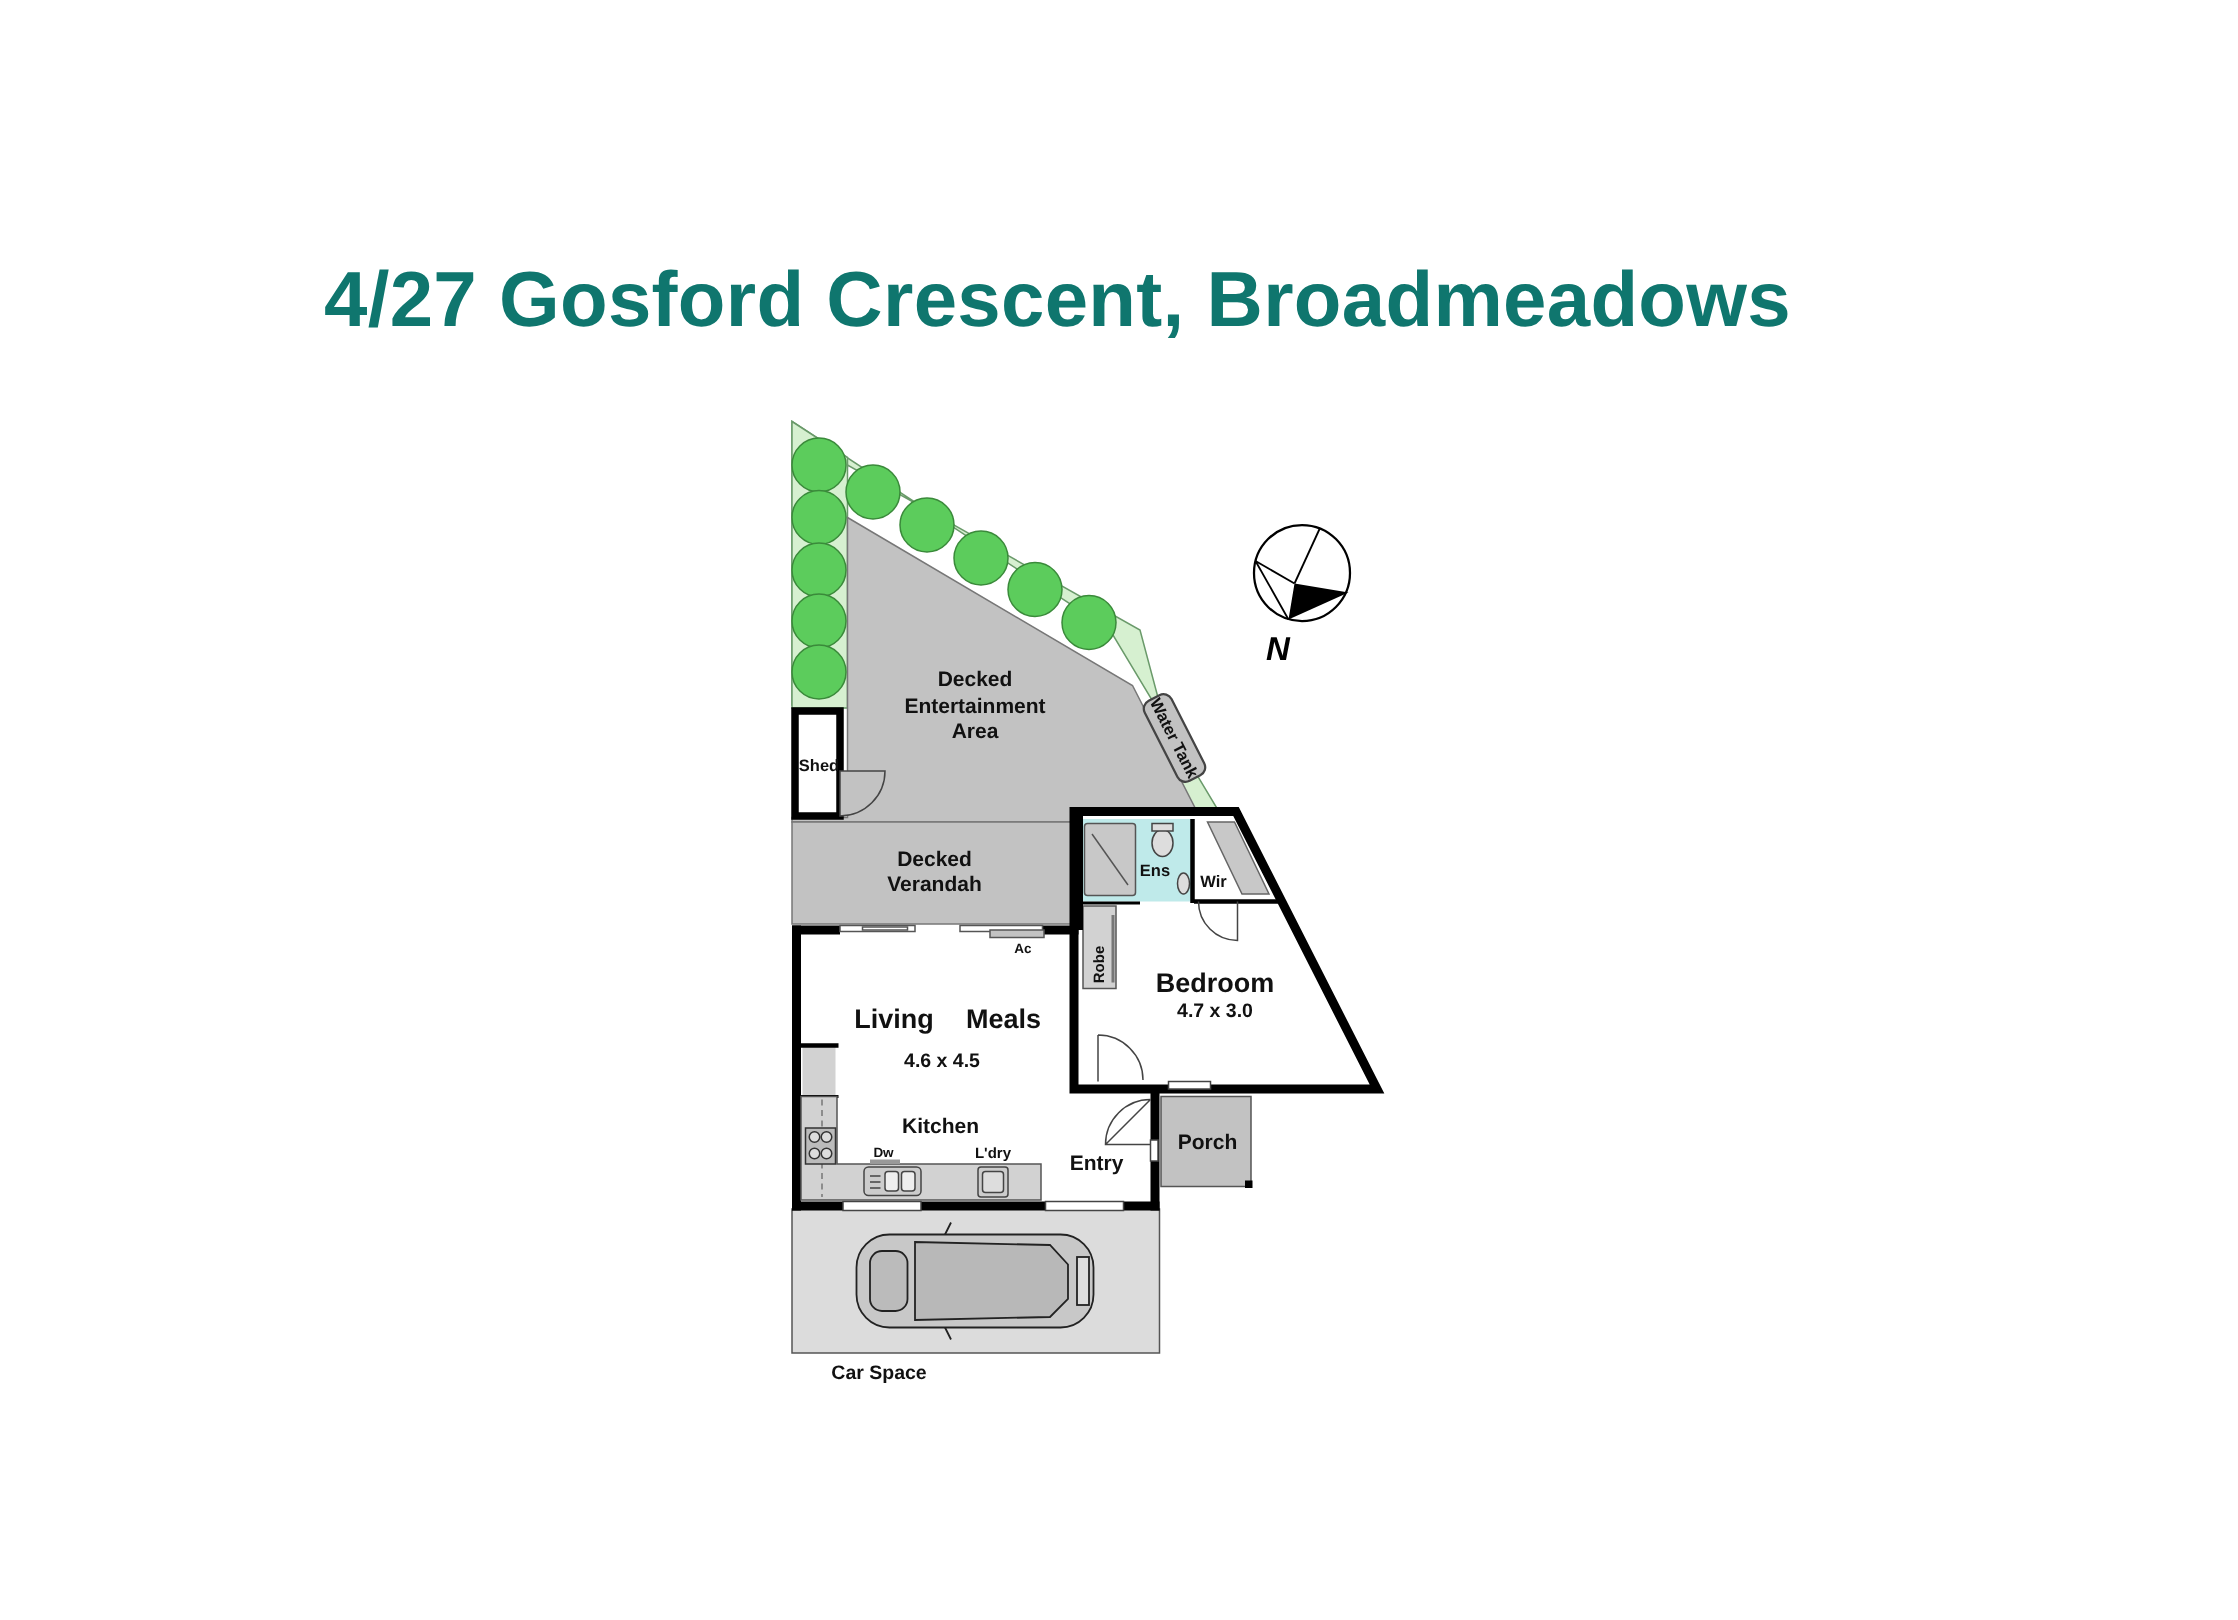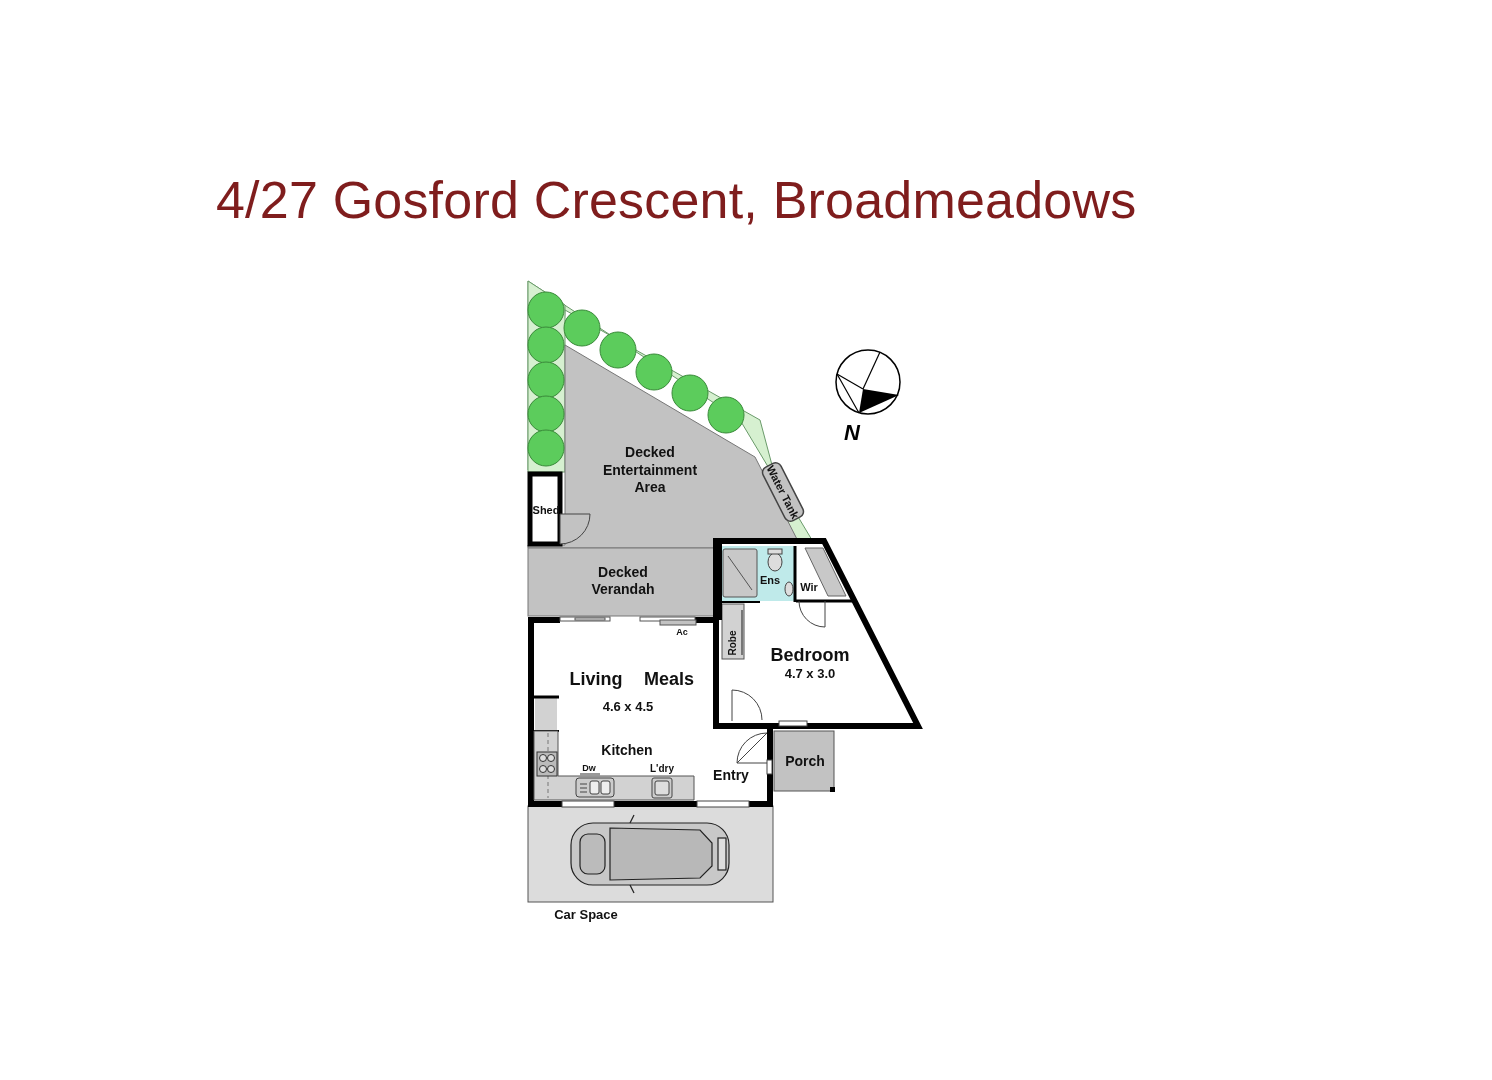--- a/index.html
+++ b/index.html
@@ -1,17 +1,17 @@
 <!DOCTYPE html>
 <html><head>
 <meta charset="utf-8">
 <style>
   html, body { margin:0; padding:0; background:#ffffff; }
   body { width:1492px; height:1080px; position:relative; overflow:hidden; font-family:"Liberation Sans", sans-serif; }
-  .title { position:absolute; left:216px; top:170px; font-size:52px; font-weight:normal; color:#7f1d1d; letter-spacing:0.2px; white-space:nowrap; }
+  .title { position:absolute; left:216px; top:170px; font-size:52px; font-weight:bold; color:#0f766e; letter-spacing:0.2px; white-space:nowrap; }
   svg.plan { position:absolute; left:0; top:0; }
   .lbl { font-family:"Liberation Sans", sans-serif; font-weight:bold; fill:#111; }
 </style>
 </head>
 <body>
 
 <div class="title">4/27 Gosford Crescent, Broadmeadows</div>
 
 <svg class="plan" width="1492" height="1080" viewBox="0 0 1492 1080">
 

